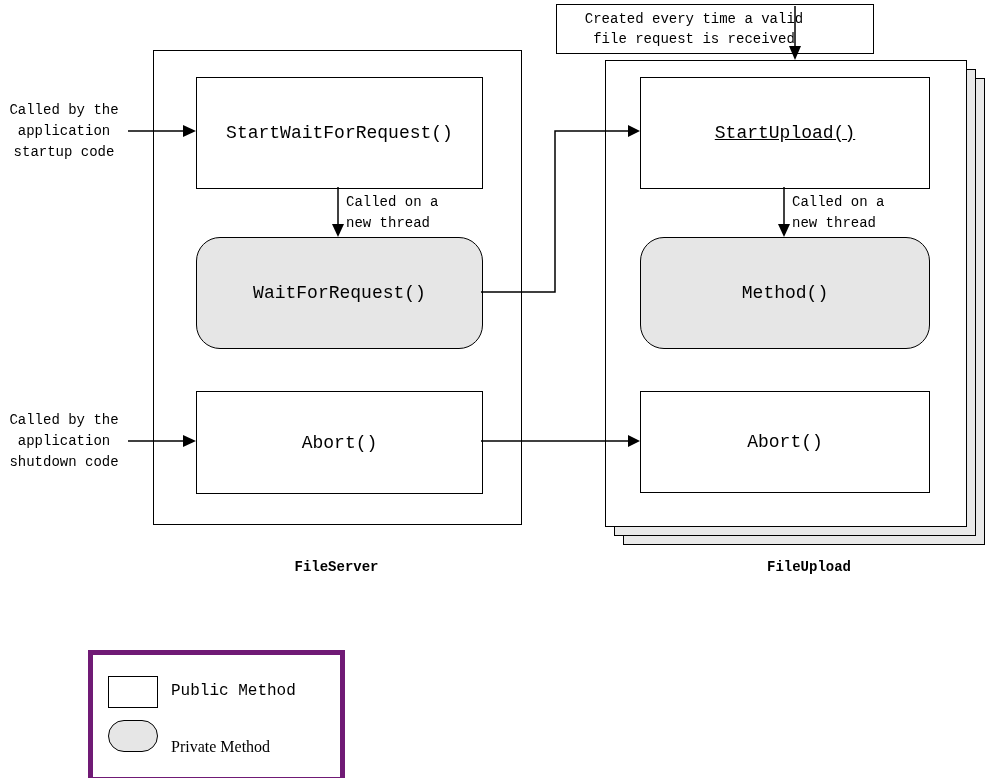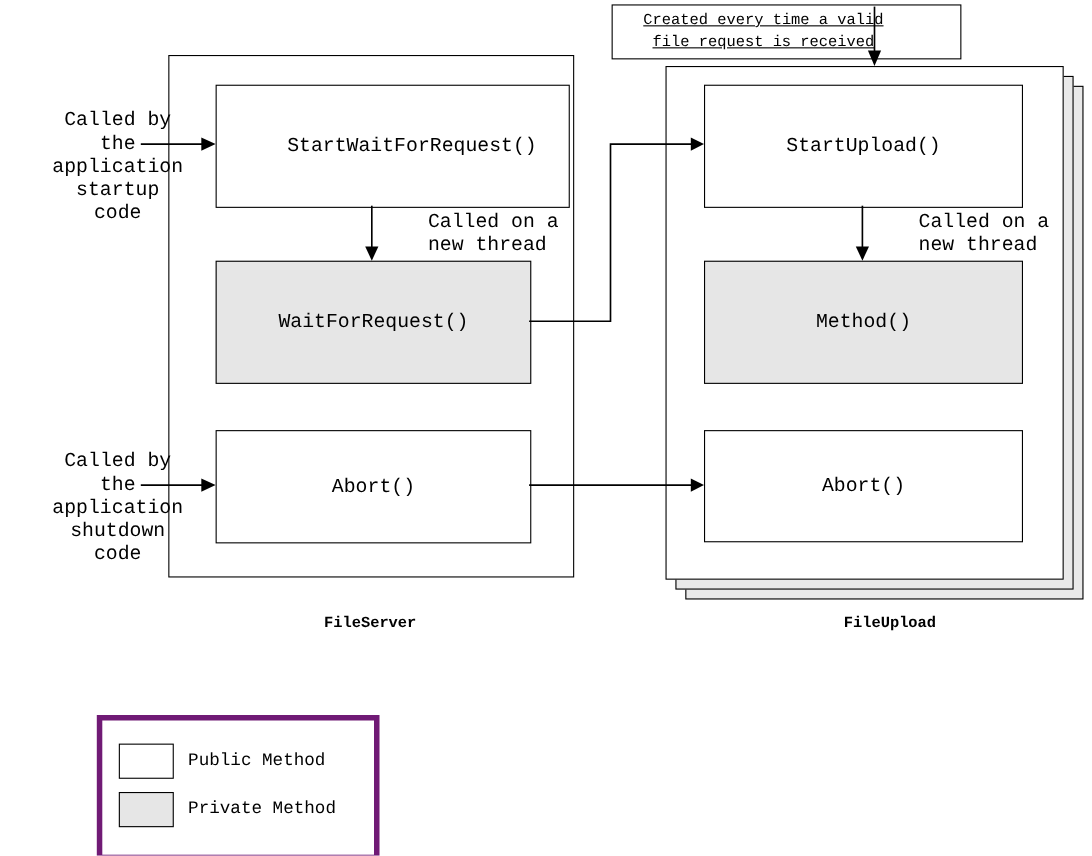--- a/index.html
+++ b/index.html
@@ -28,27 +28,26 @@
   }
   .method {
     position: absolute;
     border: 1px solid #000;
     background: #ffffff;
     display: flex;
     align-items: center;
     justify-content: center;
     font-size: 18px;
   }
-  .private { background: #e6e6e6; }
+  .private { background: #e6e6e6; border-radius: 24px; }
   .note {
     position: absolute;
-    font-size: 18px;
+    font-size: 14px;
     line-height: 21px;
     white-space: pre-line;
-    margin-left: 43px;
   }
   .center { text-align: center; }
   .class-title {
     position: absolute;
     font-weight: bold;
     font-size: 14px;
     text-align: center;
   }
   .note-box {
     position: absolute;
@@ -91,31 +90,31 @@
 <body>
 
 <div class="stage">
 
   <div class="container-box" style="left:153px; top:50px; width:367px; height:473px;"></div>
 
   <div class="sheet" style="left: 623px; top: 78px; width: 360px; height: 465px; background: rgb(233, 233, 233);"></div>
   <div class="sheet" style="left: 614px; top: 69px; width: 360px; height: 465px; background: rgb(233, 233, 233);"></div>
   <div class="container-box" style="left:605px; top:60px; width:360px; height:465px;"></div>
 
-  <div class="method" style="left:196px; top:77px; width:285px; height:110px;padding-left:35px;">
+  <div class="method" style="left:196px; top:77px; width:285px; height:110px;">
     <span>StartWaitForRequest()</span>
   </div>
   <div class="method private" style="left: 196px; top: 237px; width: 285px; height: 110px; background: rgb(230, 230, 230);">
     <span>WaitForRequest()</span>
   </div>
   <div class="method" style="left:196px; top:391px; width:285px; height:101px;">
     <span>Abort()</span>
   </div>
 
-  <div class="method" style="left:640px; top:77px; width:288px; height:110px;">
+  <div class="method" style="left:640px; top:77px; width:288px; height:110px;text-decoration:underline;">
     <span>StartUpload()</span>
   </div>
   <div class="method private" style="left: 640px; top: 237px; width: 288px; height: 110px; background: rgb(230, 230, 230);">
     <span>Method()</span>
   </div>
   <div class="method" style="left:640px; top:391px; width:288px; height:100px;">
     <span>Abort()</span>
   </div>
 
   <div class="note" style="left:346px; top:192px;">Called on a
@@ -126,30 +125,30 @@
   <div class="note center" style="left:0px; top:100px; width:128px;">Called by the
 application
 startup code</div>
   <div class="note center" style="left:0px; top:410px; width:128px;">Called by the
 application
 shutdown code</div>
 
   <div class="class-title" style="left:153px; top:559px; width:367px;">FileServer</div>
   <div class="class-title" style="left:629px; top:559px; width:360px;">FileUpload</div>
 
-  <div class="note-box" style="left:556px; top:4px; width:274px; height:48px; padding-right:42px;text-decoration:underline;">
+  <div class="note-box" style="left:556px; top:4px; width:274px; height:48px; padding-right:42px;">
     <span>Created every time a valid
 file request is received</span>
   </div>
 
   <div class="legend-box" style="left:88px; top:650px; width:247px; height:122px;">
     <div class="legend-swatch" style="left:15px; top:21px;"></div>
     <div class="legend-label" style="left:78px; top:20px;">Public Method</div>
     <div class="legend-swatch private" style="left: 15px; top: 65px; background: rgb(230, 230, 230);"></div>
-    <div class="legend-label" style="left:78px; top:64px;">Private Method</div>
+    <div class="legend-label" style="left:78px; top:76px;font-family:Liberation Serif, serif;">Private Method</div>
   </div>
 
   <svg class="connectors" width="993" height="778" viewBox="0 0 993 778">
     <g stroke="#000" stroke-width="1.5" fill="#000">
 
       <line x1="128" y1="131" x2="184" y2="131"></line>
       <polygon points="183,125 183,137 196,131" stroke="none"></polygon>
 
       <line x1="128" y1="441" x2="184" y2="441"></line>
       <polygon points="183,435 183,447 196,441" stroke="none"></polygon>

